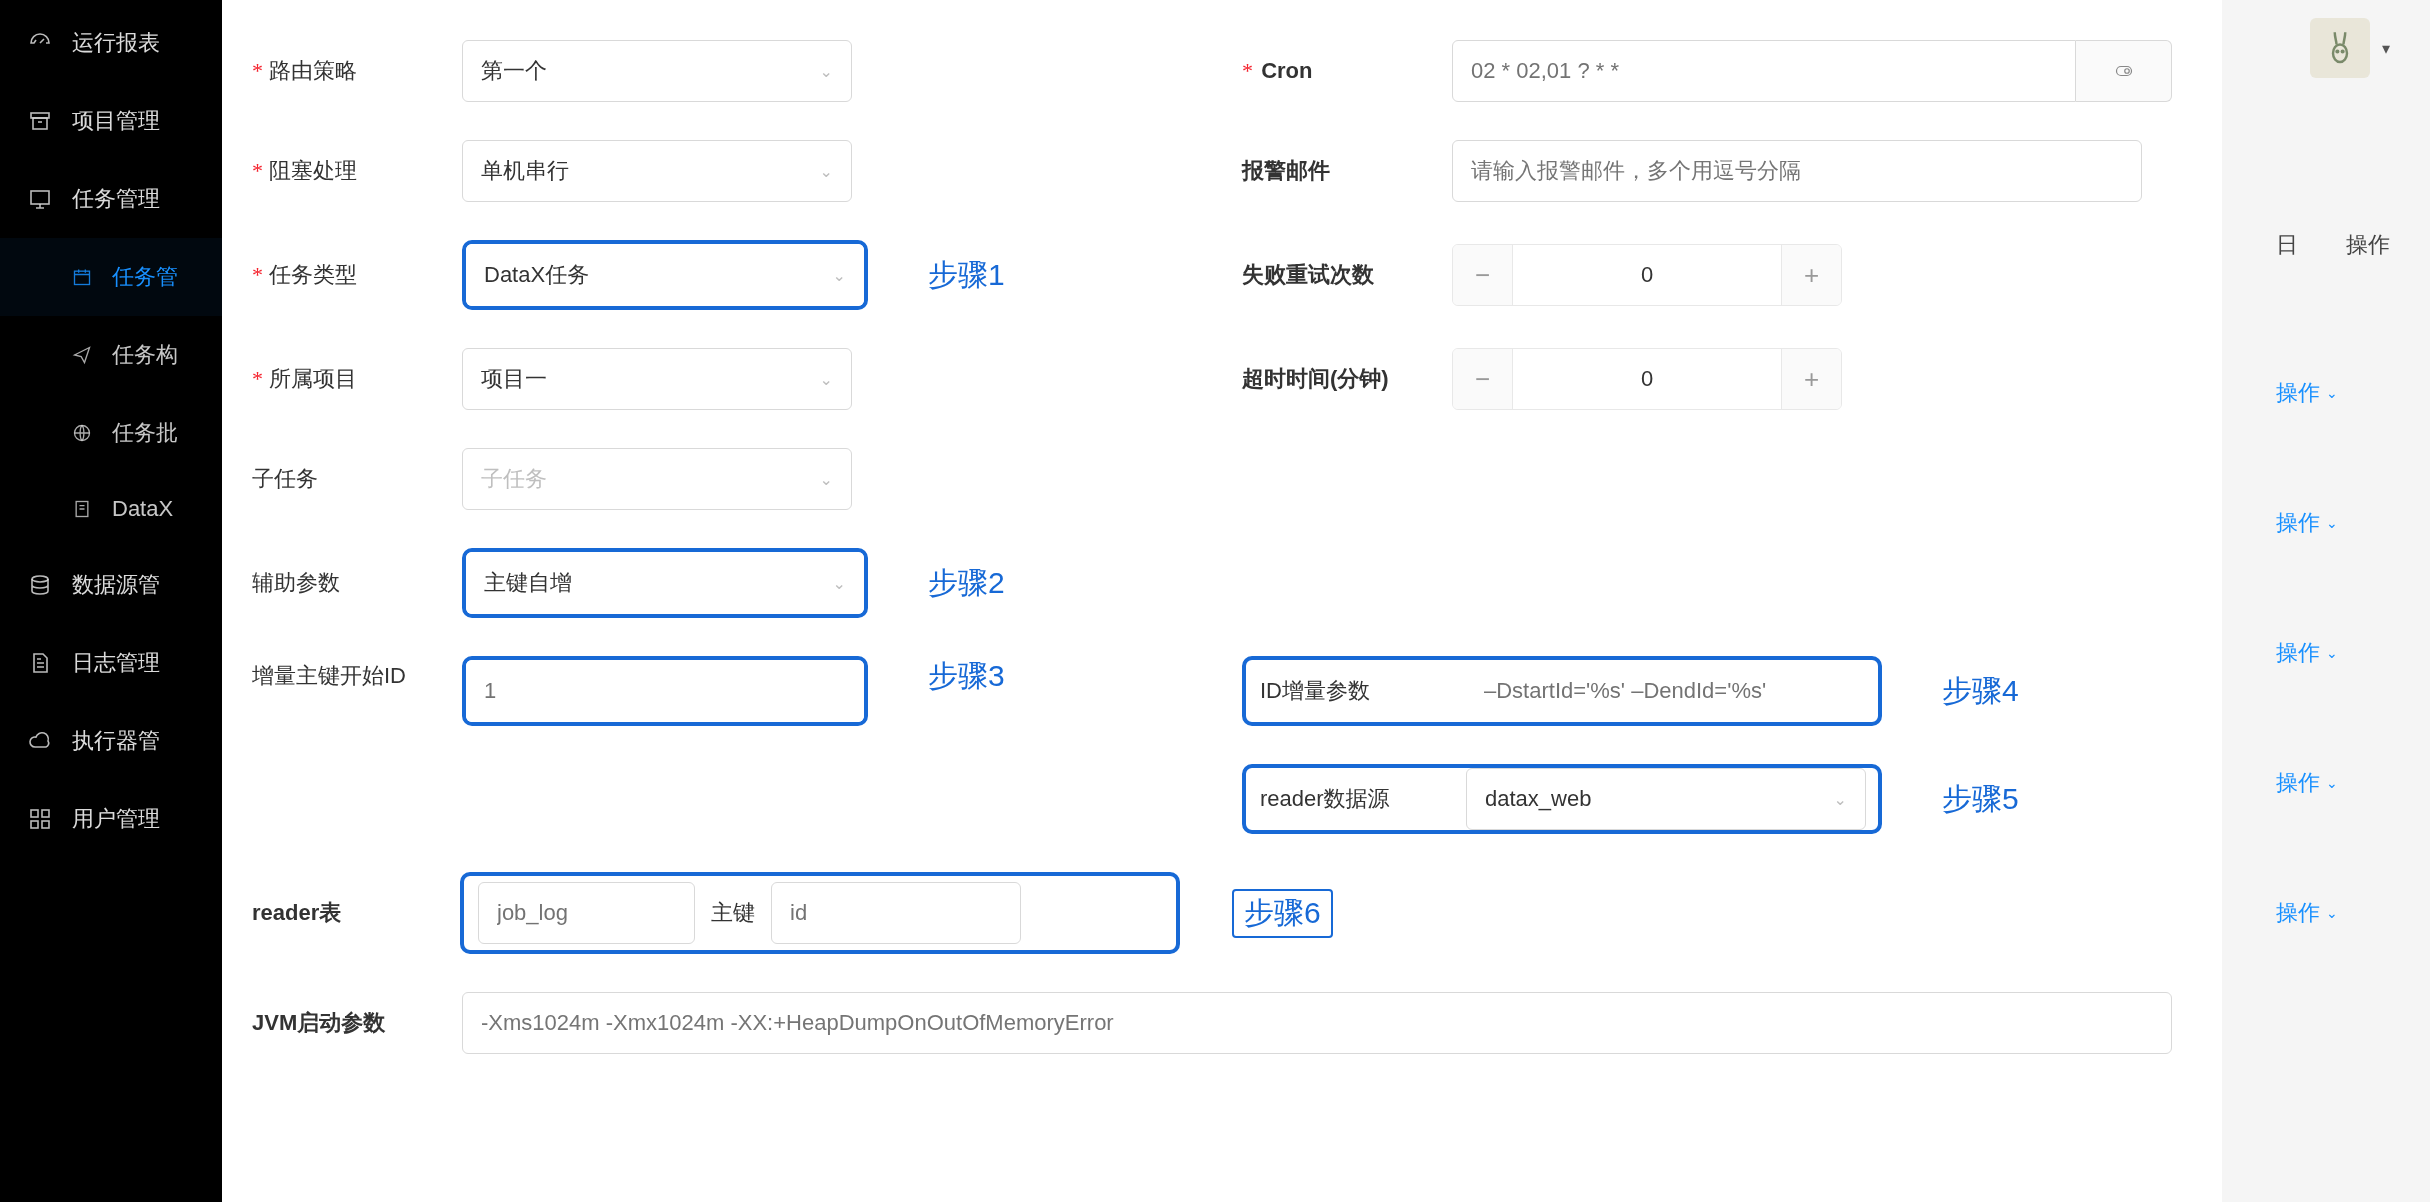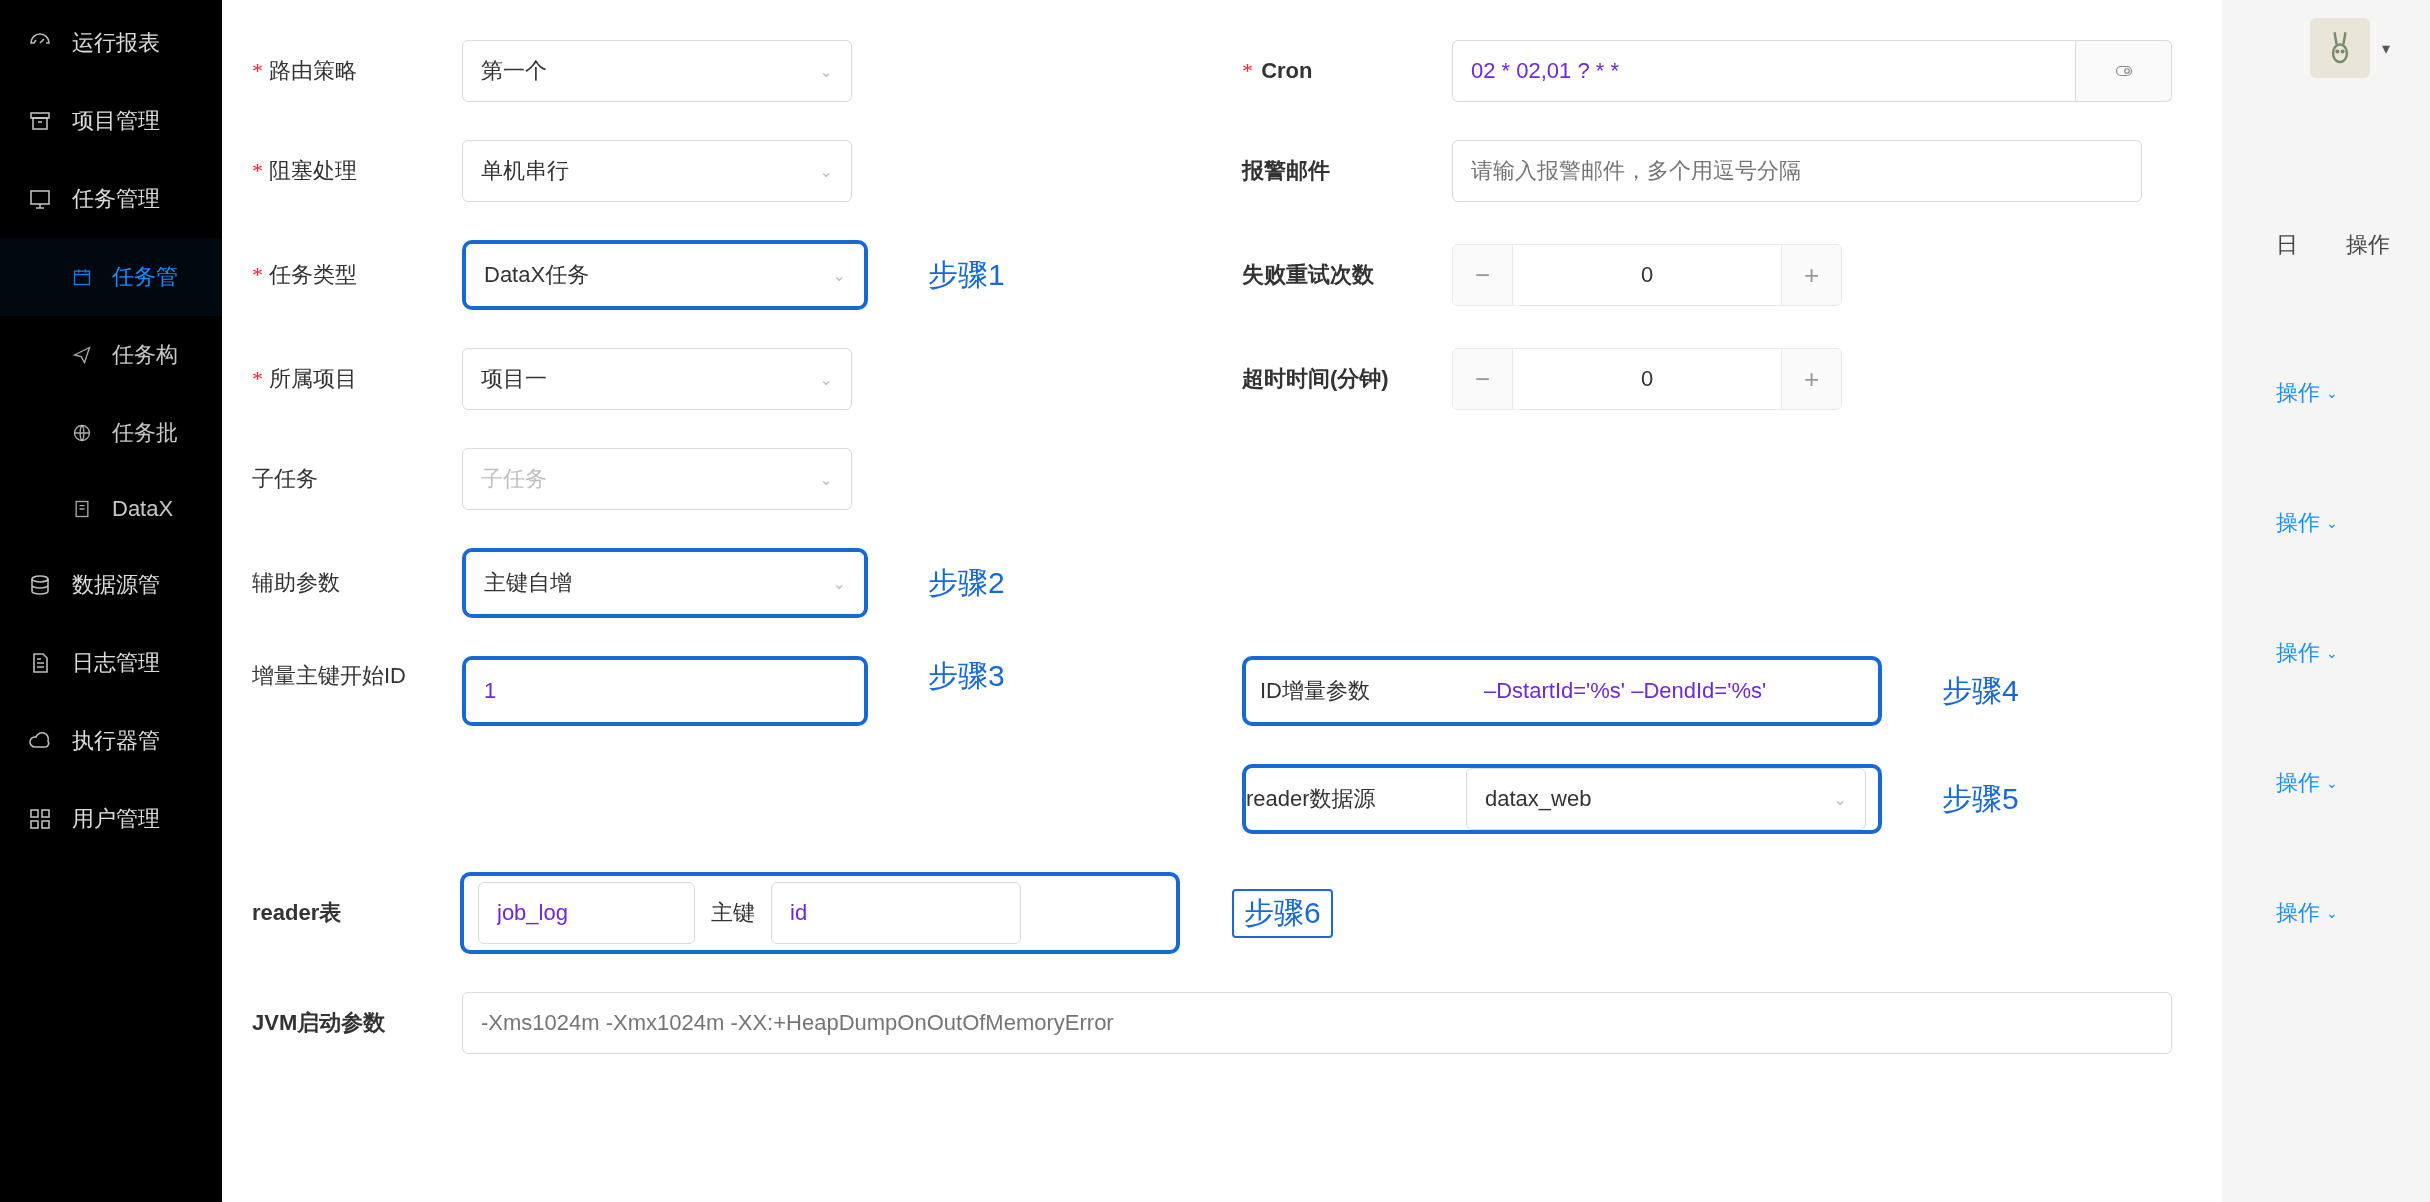--- a/index.html
+++ b/index.html
@@ -34,42 +34,42 @@
 .label .req { color: #f5222d; font-family: SimSun, serif; margin-right: 6px; }
 .label .right-req { color: #f5222d; font-family: SimSun, serif; margin-right: 2px; }
 
 .select, .input-box {
   height: 62px; border: 1px solid #d9d9d9; border-radius: 6px; padding: 0 18px;
   display: flex; align-items: center; background: #fff; color: #333;
   font-size: 22px; width: 390px; position: relative;
 }
 .select .sel-text { flex: 1; }
 .sel-arrow { color: #bfbfbf; font-size: 16px; }
-.input-box input { border: 0; outline: 0; width: 100%; font-size: 22px; color: #6d28d9; background: transparent; }
+.input-box input { border: 0; outline: 0; width: 100%; font-size: 22px; color: #737373; background: transparent; }
 .placeholder { color: #bfbfbf; }
 .wide { width: 690px; }
 
 .numstep { display: flex; height: 62px; border: 1px solid #e8e8e8; border-radius: 6px; overflow: hidden; width: 390px; }
 .numstep .btn { width: 60px; background: #fafafa; display: flex; align-items: center; justify-content: center; font-size: 26px; color: #999; cursor: pointer; border-right: 1px solid #e8e8e8; }
 .numstep .btn:last-child { border-left: 1px solid #e8e8e8; border-right: 0; }
 .numstep .val { flex: 1; display: flex; align-items: center; justify-content: center; font-size: 22px; }
 
 .cron-group { display: flex; gap: 0; width: 720px; }
 .cron-group .input-box { flex: 1; border-top-right-radius: 0; border-bottom-right-radius: 0; }
 .cron-group .suffix-btn { width: 96px; height: 62px; border: 1px solid #d9d9d9; border-left: 0; border-top-right-radius: 6px; border-bottom-right-radius: 6px; background: #fafafa; display: flex; align-items: center; justify-content: center; color: #777; font-size: 22px; cursor: pointer; }
 
 .hl { border: 4px solid #1769d6; border-radius: 10px; padding: 0; }
 .hl .select, .hl .input-box { border: 0; width: 100%; }
 .hl-wrap { width: 406px; flex-shrink: 0; }
 .step-tag { color: #1769d6; font-size: 30px; margin-left: 40px; }
 .step-tag-box { color: #1769d6; font-size: 30px; border: 2px solid #1769d6; padding: 2px 10px; border-radius: 4px; margin-left: 34px; }
 .step4-row .input-box { width: 400px; }
 .step4-row .hl { display: flex; align-items: center; border-radius: 10px; }
 .step4-row .hl .lab-in { width: 220px; padding-left: 14px; font-weight: 500; }
-.step5-row .hl .lab-in { width: 220px; font-weight: 500; }
+.step5-row .hl .lab-in { width: 220px; padding-left: 14px; font-weight: 500; }
 
 .row-reader { display: flex; align-items: center; gap: 18px; }
 .row-reader .hl { display: flex; align-items: center; gap: 16px; padding: 6px 14px; }
 .row-reader .hl .input-box { width: 217px; border: 1px solid #d9d9d9; }
 .row-reader .hl .input-box.w2 { width: 250px; }
 .row-reader .pk-label { font-weight: 500; font-size: 22px; }
 
 .full { grid-column: 1 / span 2; }
 .full .wide-input { width: 1620px; }
 

